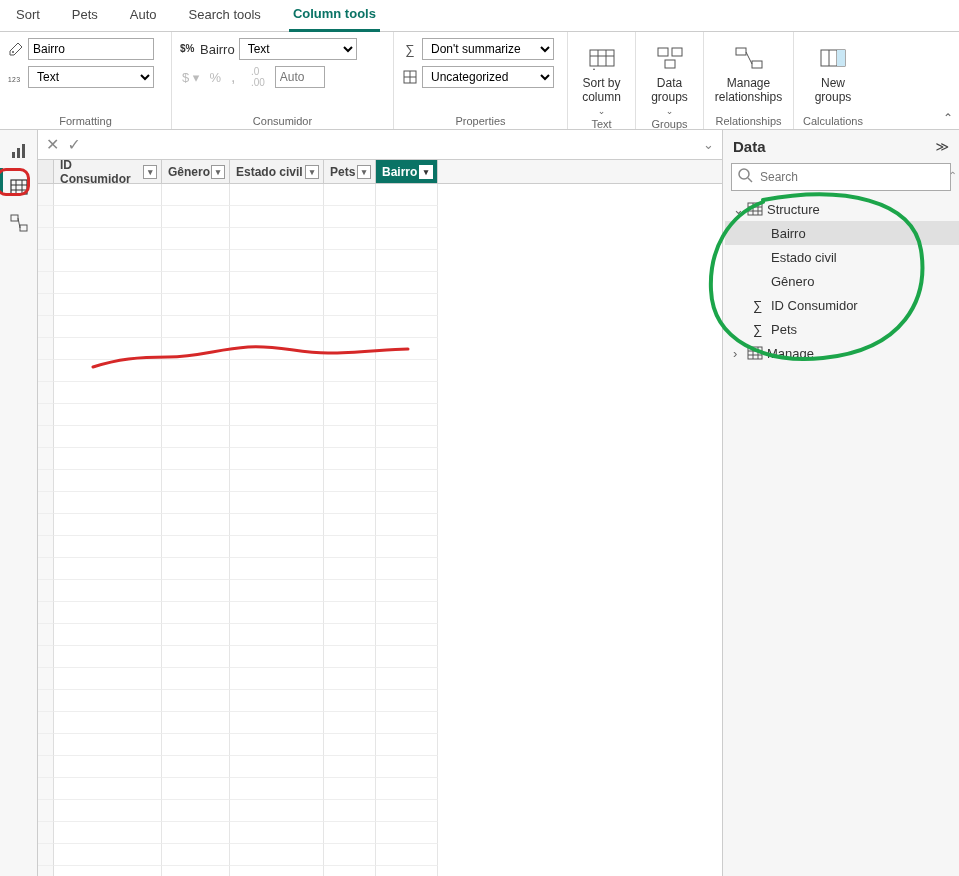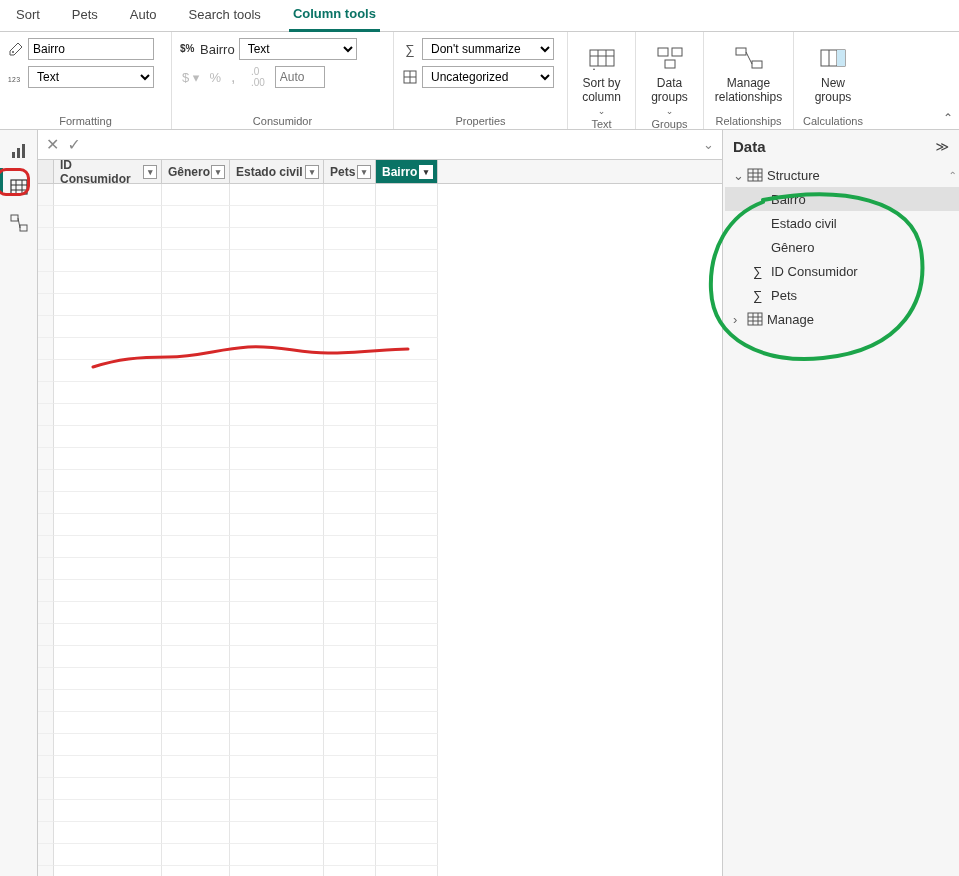--- a/index.html
+++ b/index.html
@@ -547,20 +547,29 @@
         <path d="M5 28 C 30 20, 50 18, 80 18 C 110 18, 130 10, 160 8 C 190 6, 210 14, 240 14 C 270 14, 300 10, 320 10" stroke="#d62828" stroke-width="3" fill="none" stroke-linecap="round"></path>
       </svg>
     </div>
   </div>
 
   <div class="data-pane">
     <div class="data-title-bar">
       <span class="data-title">Data</span>
       <span class="collapse">≫</span>
     </div>
+    <div class="search-wrap">
+      <span class="search-ico">
+          <svg width="16" height="16">
+            <circle cx="7" cy="7" r="5" fill="none" stroke="#888" stroke-width="1.5"></circle>
+            <line x1="11" y1="11" x2="15" y2="15" stroke="#888" stroke-width="1.5"></line>
+          </svg>
+        </span>
+      <input type="text" placeholder="Search" style="">
+    </div>
     <span class="scroll-up">⌃</span>
     <div class="tree" id="tree">
         <div class="tree-row">
           <span class="chev">⌄</span>
           <svg class="tbl-ico" width="16" height="14">
             <rect x="1" y="1" width="14" height="12" fill="none" stroke="#555"></rect>
             <line x1="1" y1="5" x2="15" y2="5" stroke="#555"></line>
             <line x1="1" y1="9" x2="15" y2="9" stroke="#555"></line>
             <line x1="6" y1="1" x2="6" y2="13" stroke="#555"></line>
             <line x1="11" y1="1" x2="11" y2="13" stroke="#555"></line>

